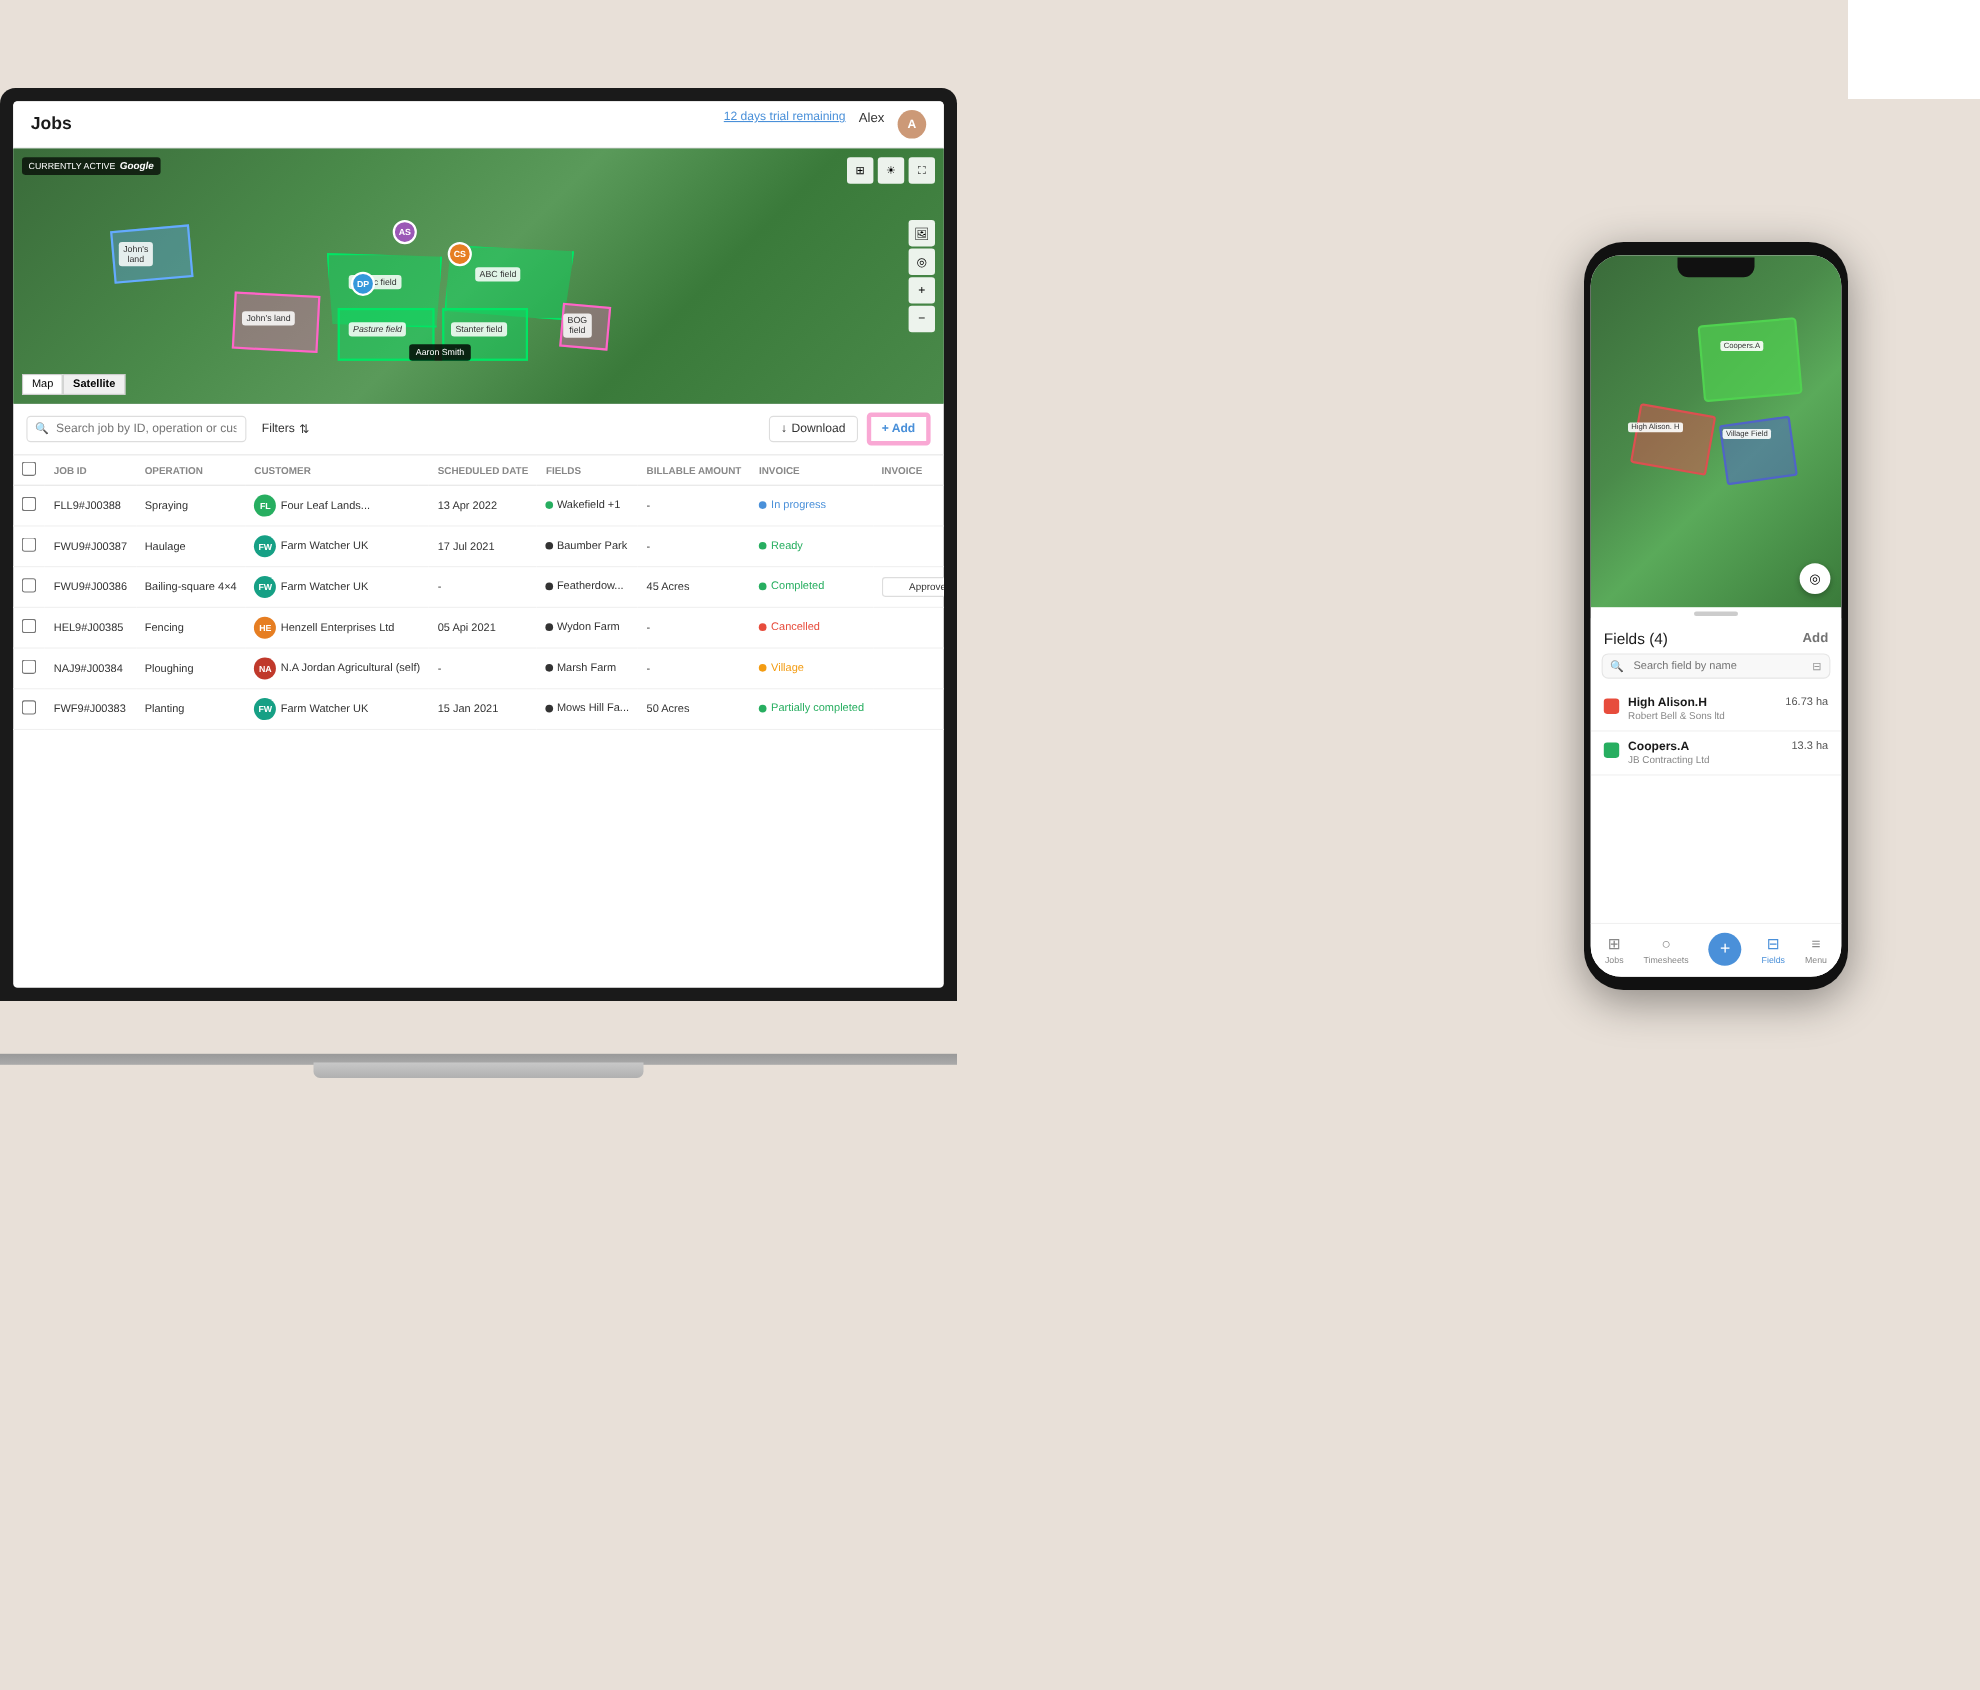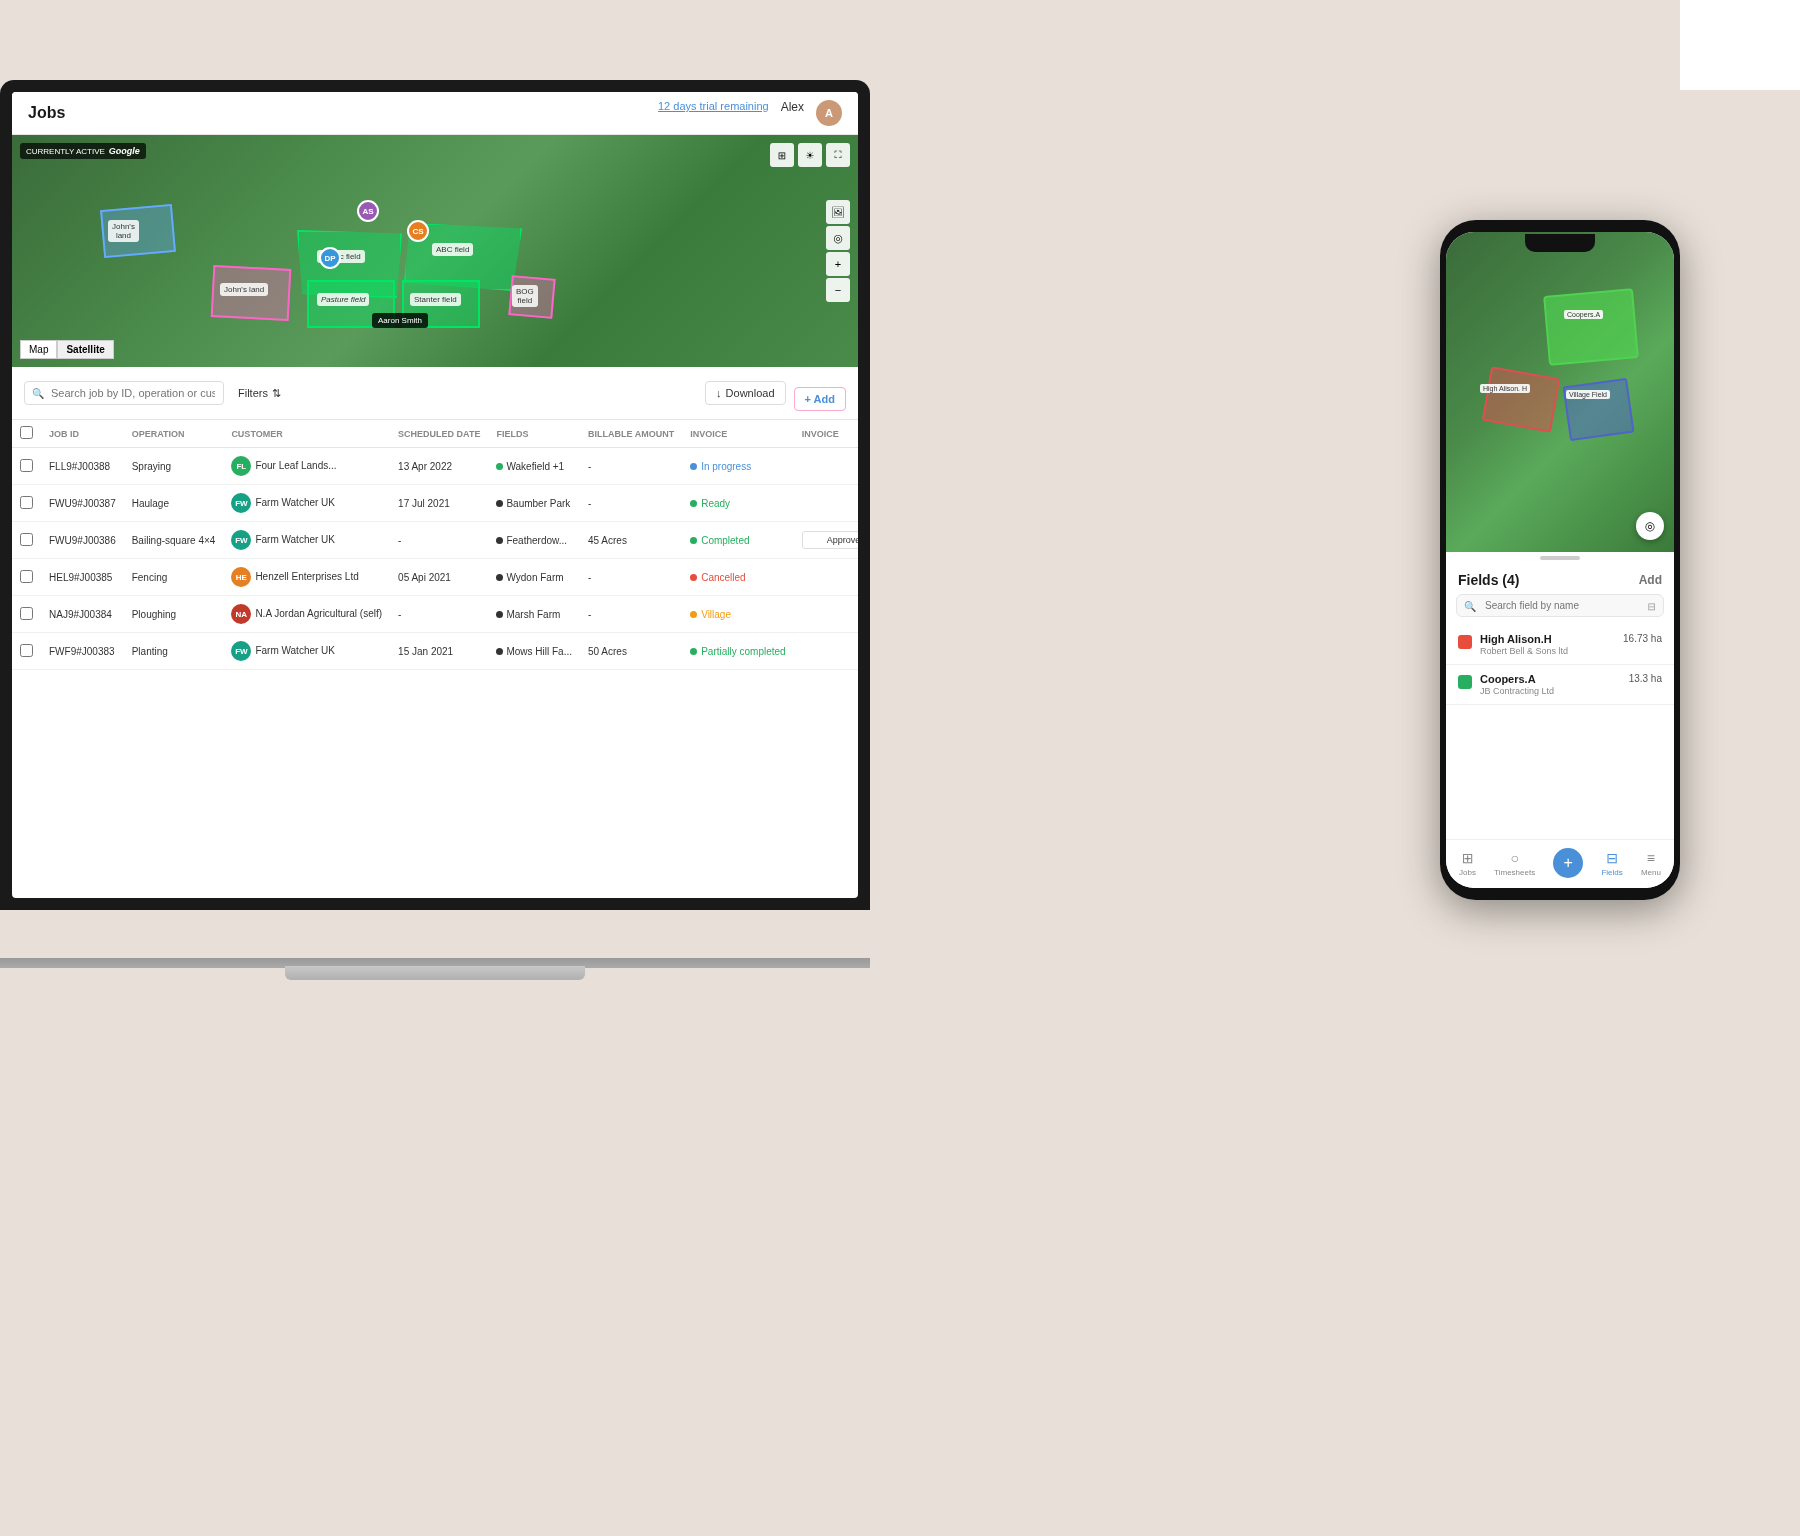--- a/index.html
+++ b/index.html
@@ -296,28 +296,27 @@
       font-size: 11px;
       cursor: pointer;
       color: #333;
     }
 
     .add-btn {
       display: flex;
       align-items: center;
       gap: 4px;
       padding: 5px 10px;
-      border: 1px solid #f9a8d4;
+      border: 4px solid #f9a8d4;
       border-radius: 4px;
       background: white;
       font-size: 11px;
       cursor: pointer;
       color: #4a90d9;
       font-weight: 600;
-      margin-top: 12px;
     }
 
     
     .jobs-table {
       flex: 1;
       overflow: auto;
     }
 
     table {
       width: 100%;
@@ -523,21 +522,21 @@
 
     .fields-header {
       display: flex;
       align-items: center;
       justify-content: space-between;
       padding: 10px 12px 6px;
     }
 
     .fields-title {
       font-size: 14px;
-      font-weight: 700;
+      font-weight: 400;
       color: #1a1a1a;
     }
 
     .fields-add-btn {
       font-size: 12px;
       color: #737373;
       font-weight: 600;
       background: none;
       border: none;
       cursor: pointer;

